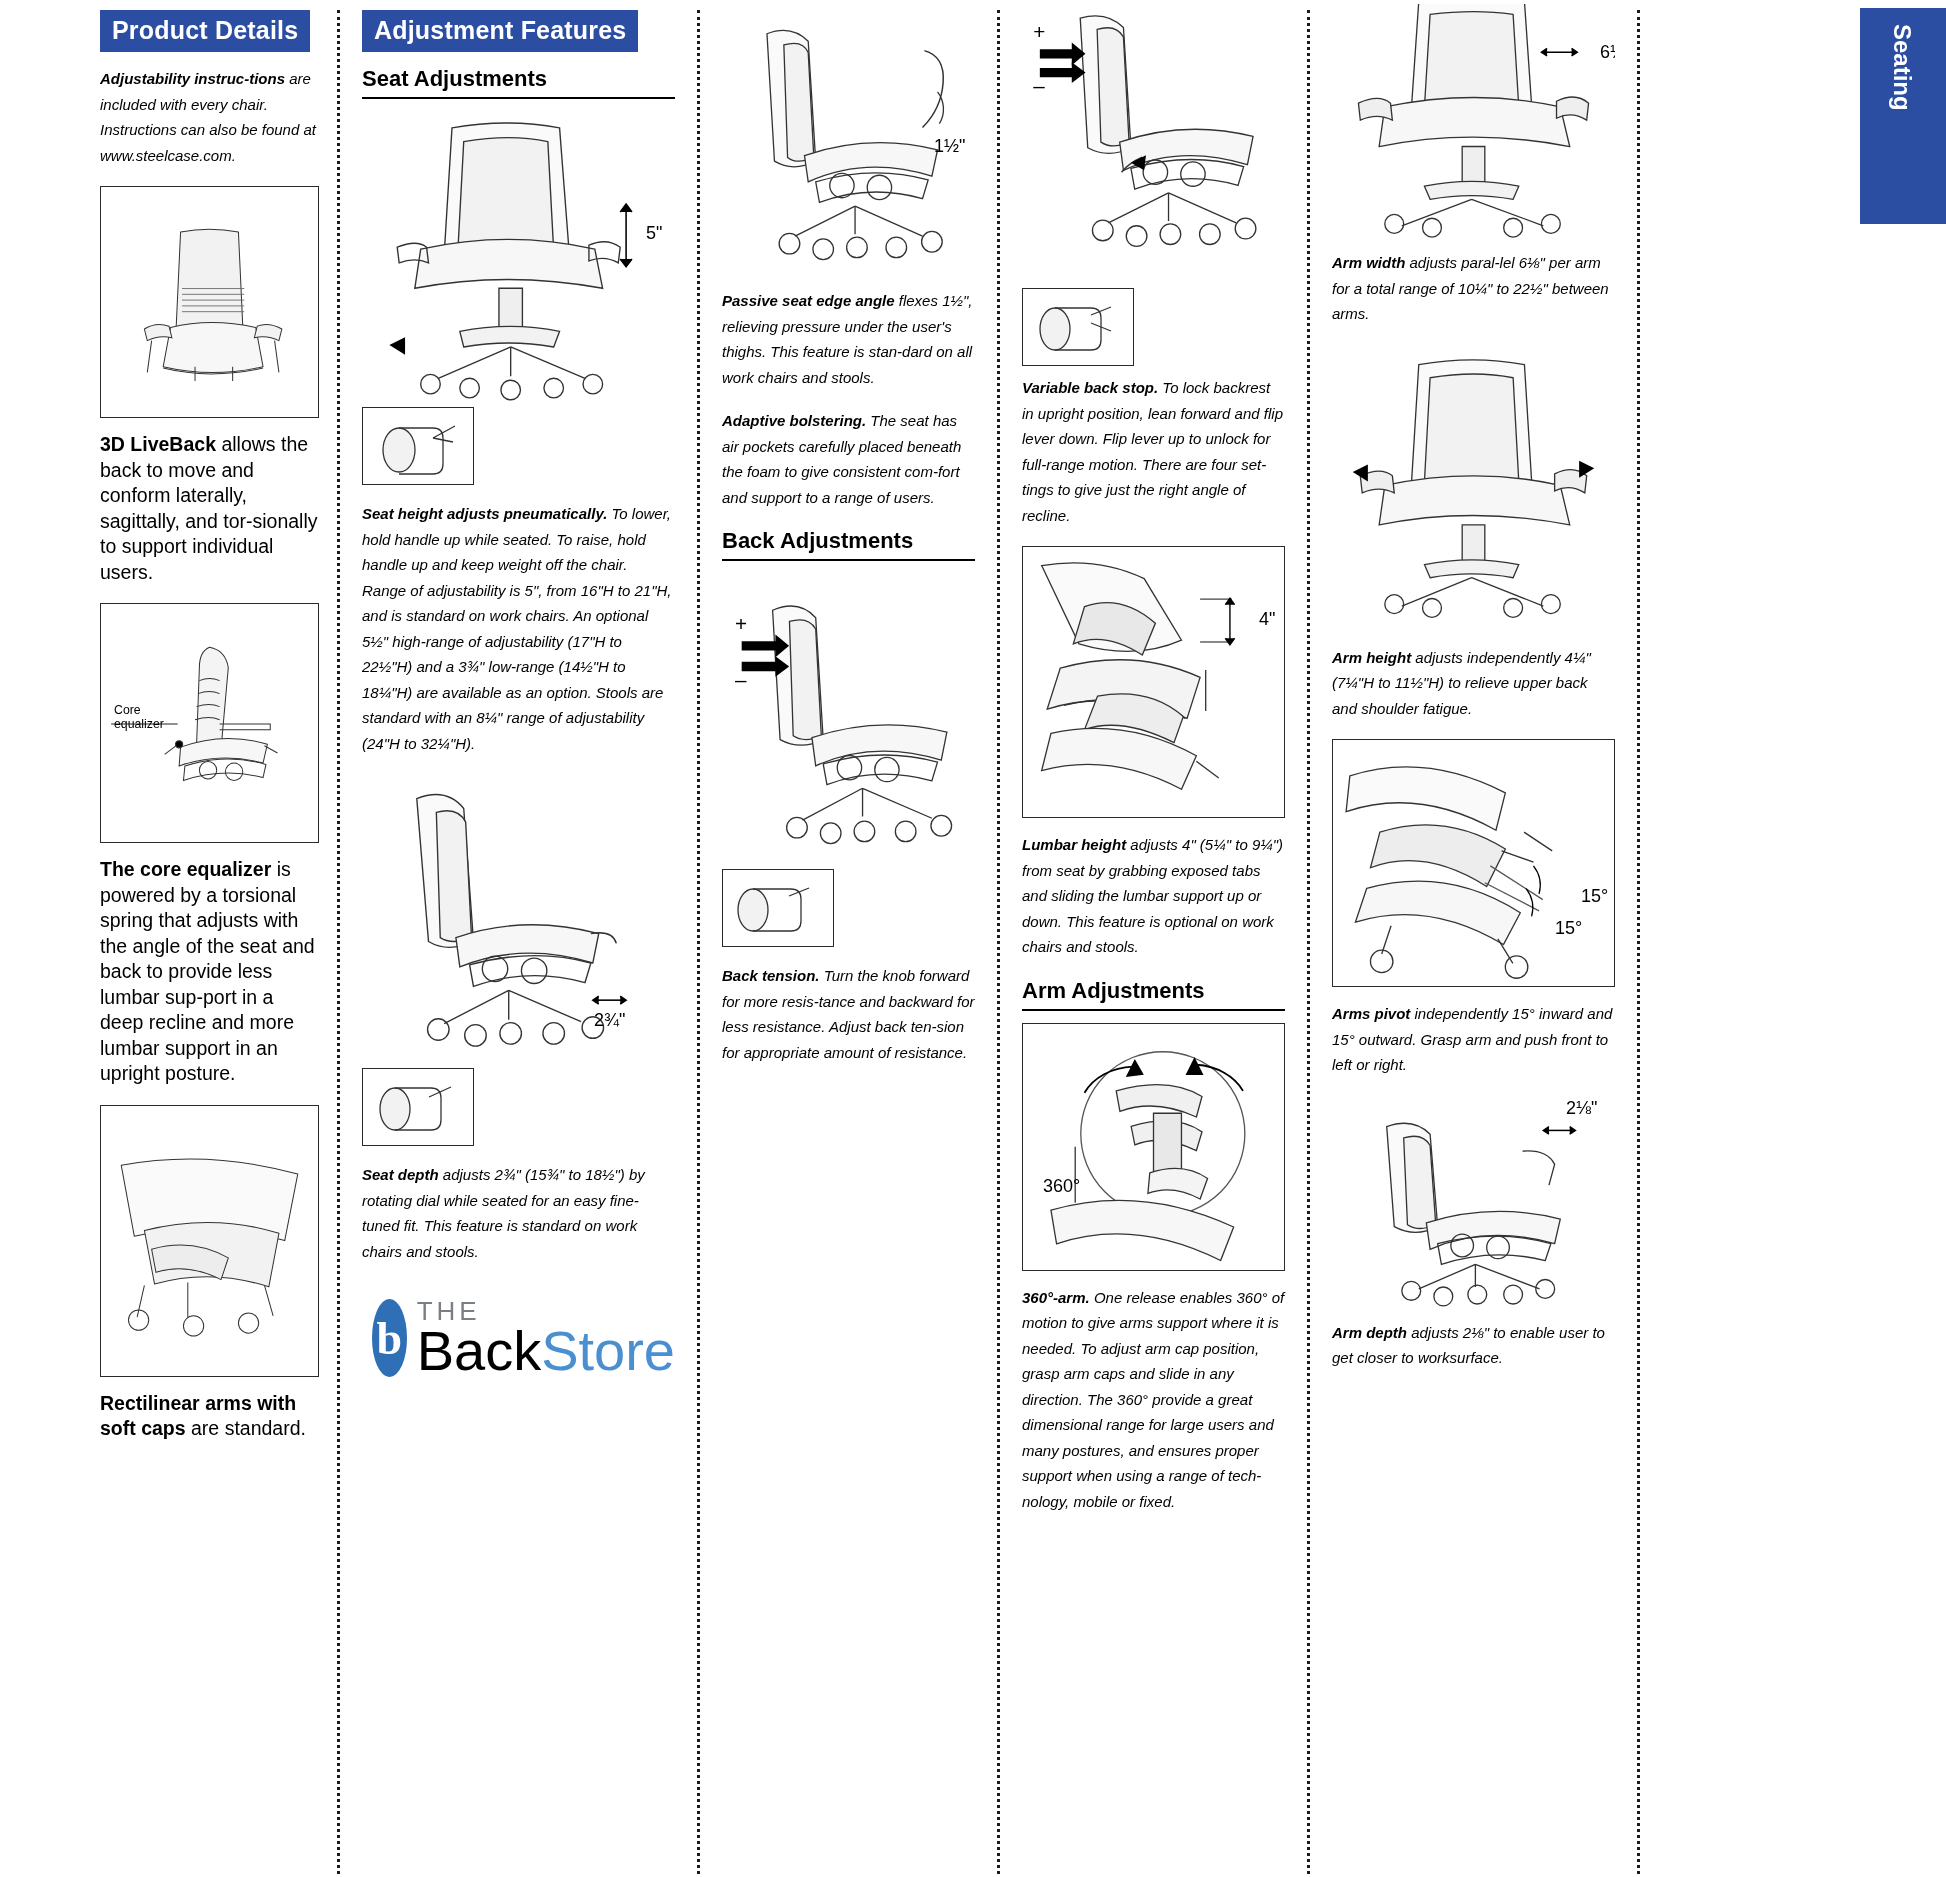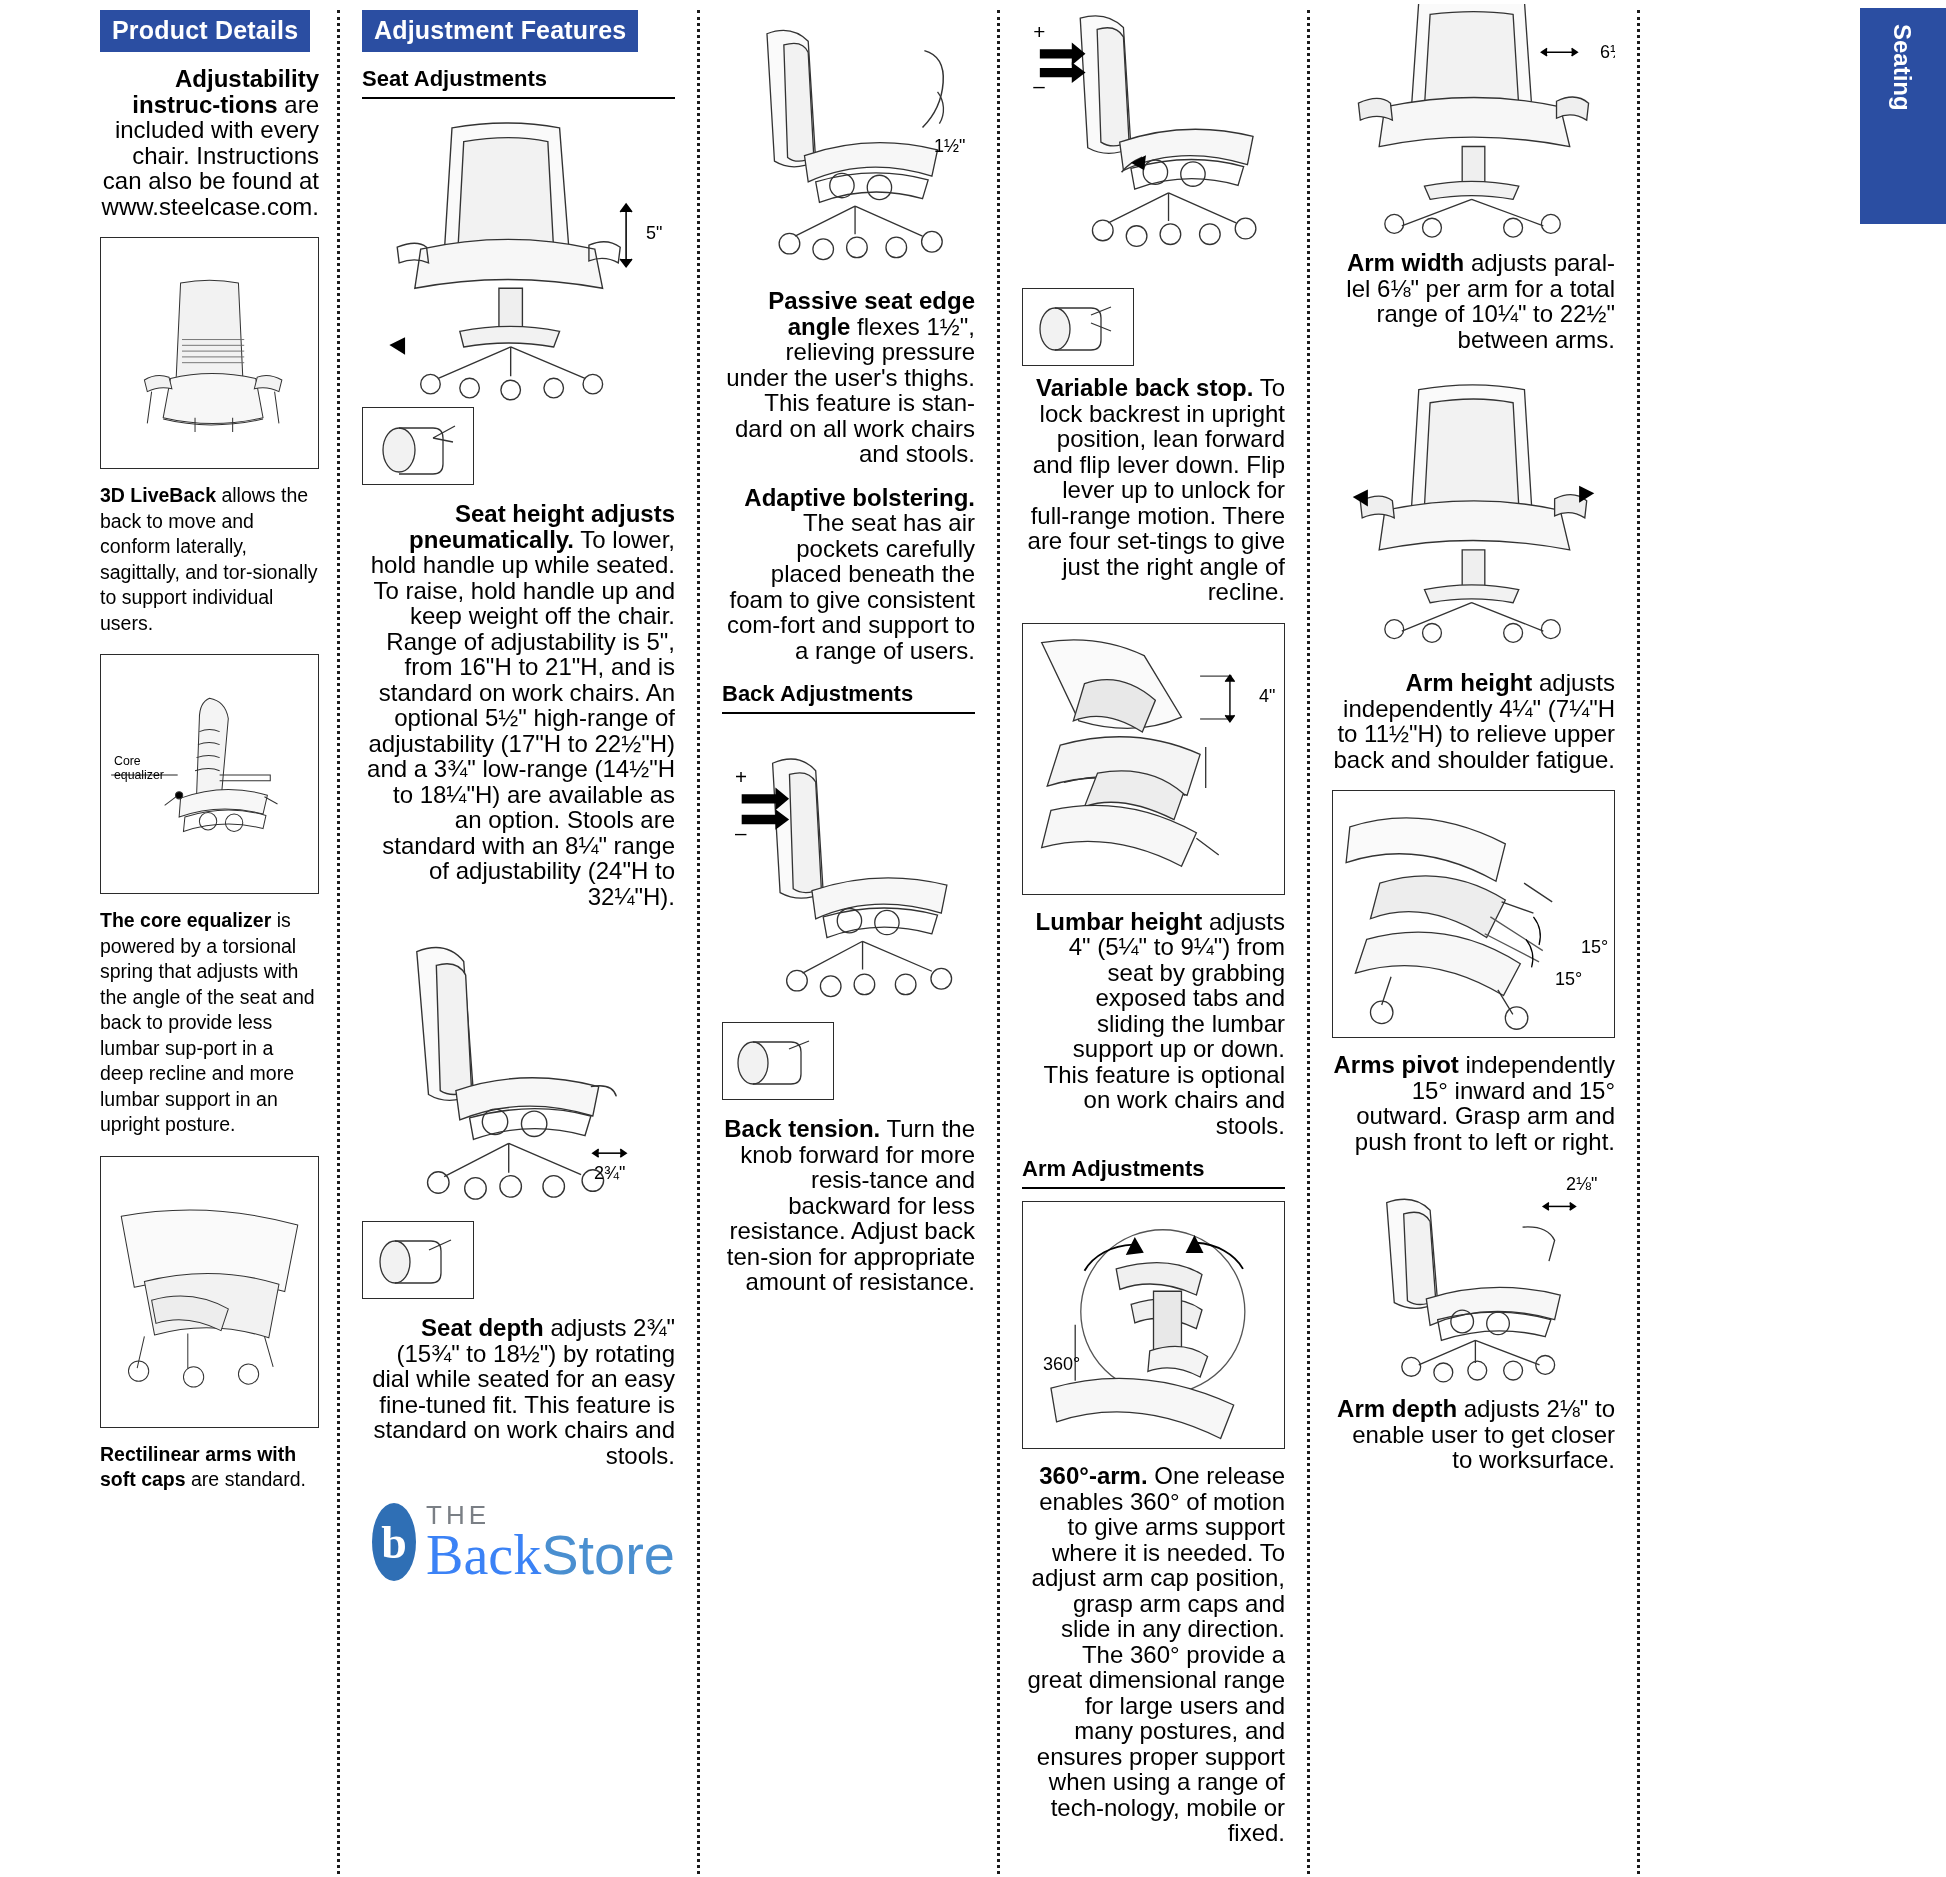--- a/index.html
+++ b/index.html
@@ -51,24 +51,25 @@
     letter-spacing: 0.2px;
   }
   .sub-header {
     font-weight: bold;
     font-size: 22px;
     border-bottom: 2px solid #000;
     padding-bottom: 5px;
     margin: 14px 0 12px 0;
   }
   p.body {
-    font-size: 24px;
+    font-size: 15px;
     line-height: 25.5px;
     margin: 0 0 18px 0;
-    text-align: right;
+    text-align: left;
+    font-style: italic;
   }
   p.body b { font-weight: bold; }
   .caption {
     font-size: 19.5px;
     line-height: 25.5px;
     margin: 14px 0 18px 0;
   }
   .fig {
     position: relative;
     border: 1px solid #2b2b2b;
@@ -113,21 +114,21 @@
     background: #2f6fb5;
     display: flex; align-items: center; justify-content: center;
     color: #fff; font-size: 46px; font-weight: bold;
     font-family: "Liberation Serif", serif;
     margin-right: 10px;
   }
   .logo-the {
     font-size: 26px; color: #7a7f85; letter-spacing: 4px;
     line-height: 26px;
   }
-  .logo-back { font-size: 56px; color: #3b82f6; font-weight: normal; line-height: 54px; font-family: Liberation Serif, serif;}
+  .logo-back { font-size: 56px; color: #000000; font-weight: normal; line-height: 54px;}
   .logo-store { font-size: 56px; color: #4a8fd0; font-weight: normal; line-height: 54px;}
   .logo-text { display: flex; flex-direction: column; }
   .logo-row2 { display: flex; align-items: baseline; }
   .fig-label {
     position: absolute;
     font-size: 18px;
     background: transparent;
   }
   .small-inset {
     border: 1px solid #2b2b2b;

